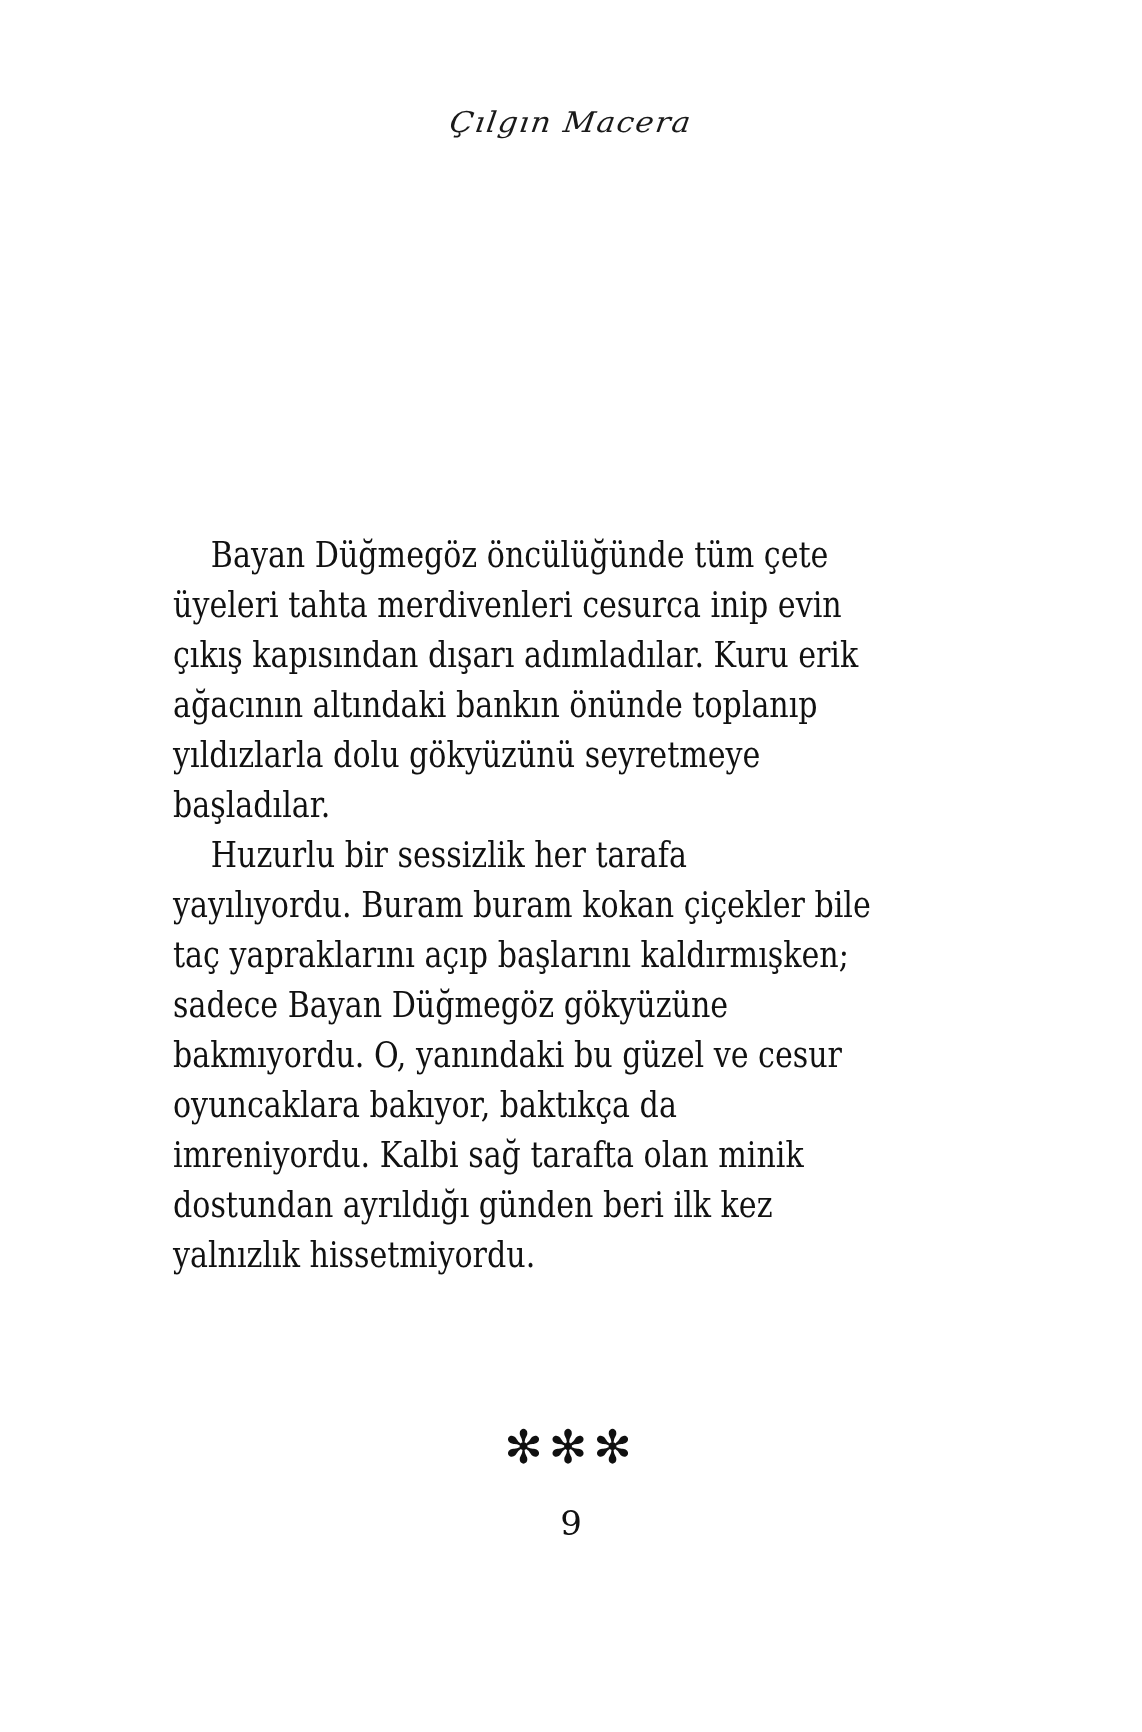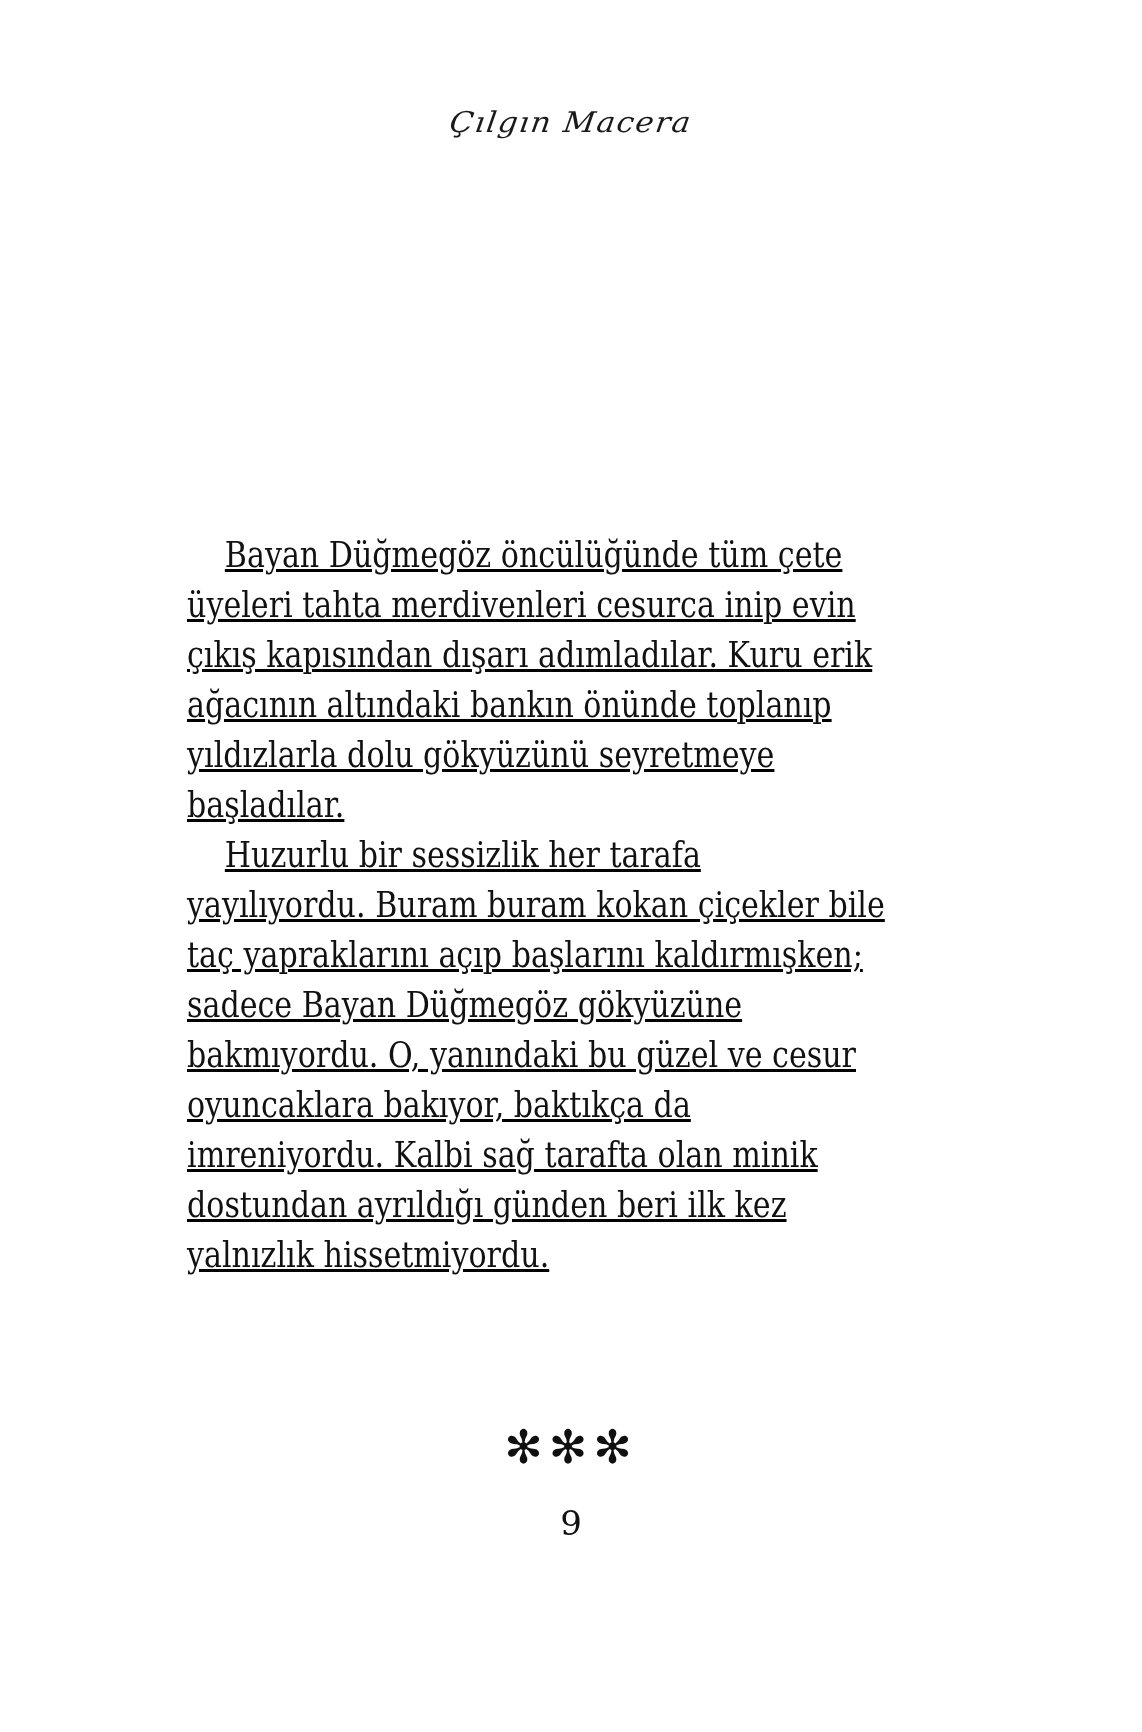--- a/index.html
+++ b/index.html
@@ -38,23 +38,22 @@
     color: #1a1a1a;
     transform: skewX(-8deg) scaleY(0.92);
     transform-origin: center center;
     white-space: nowrap;
   }
 
   
   .text-block {
     position: absolute;
     top: 530px;
-    left: 187px;
+    left: 173px;
     width: 700px;
-    text-decoration: underline;
   }
 
   .body-paragraph {
     margin: 0;
     font-family: "DejaVu Serif", "Liberation Serif", serif;
     font-size: 35px;
     line-height: 50px;
     color: #111111;
     text-align: left;
     text-indent: 44px;

